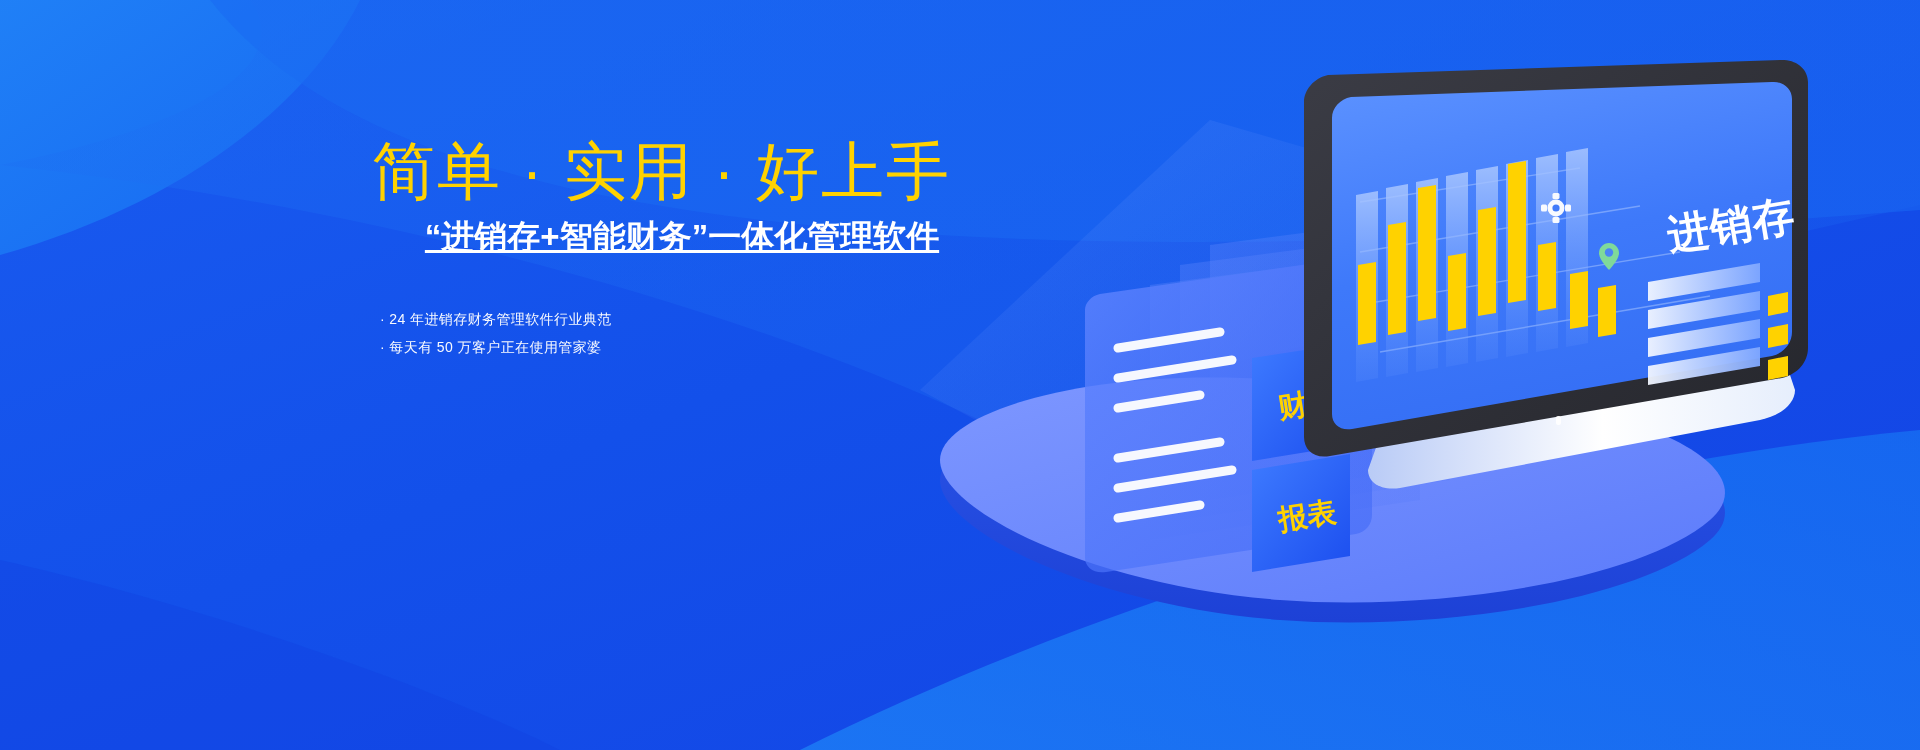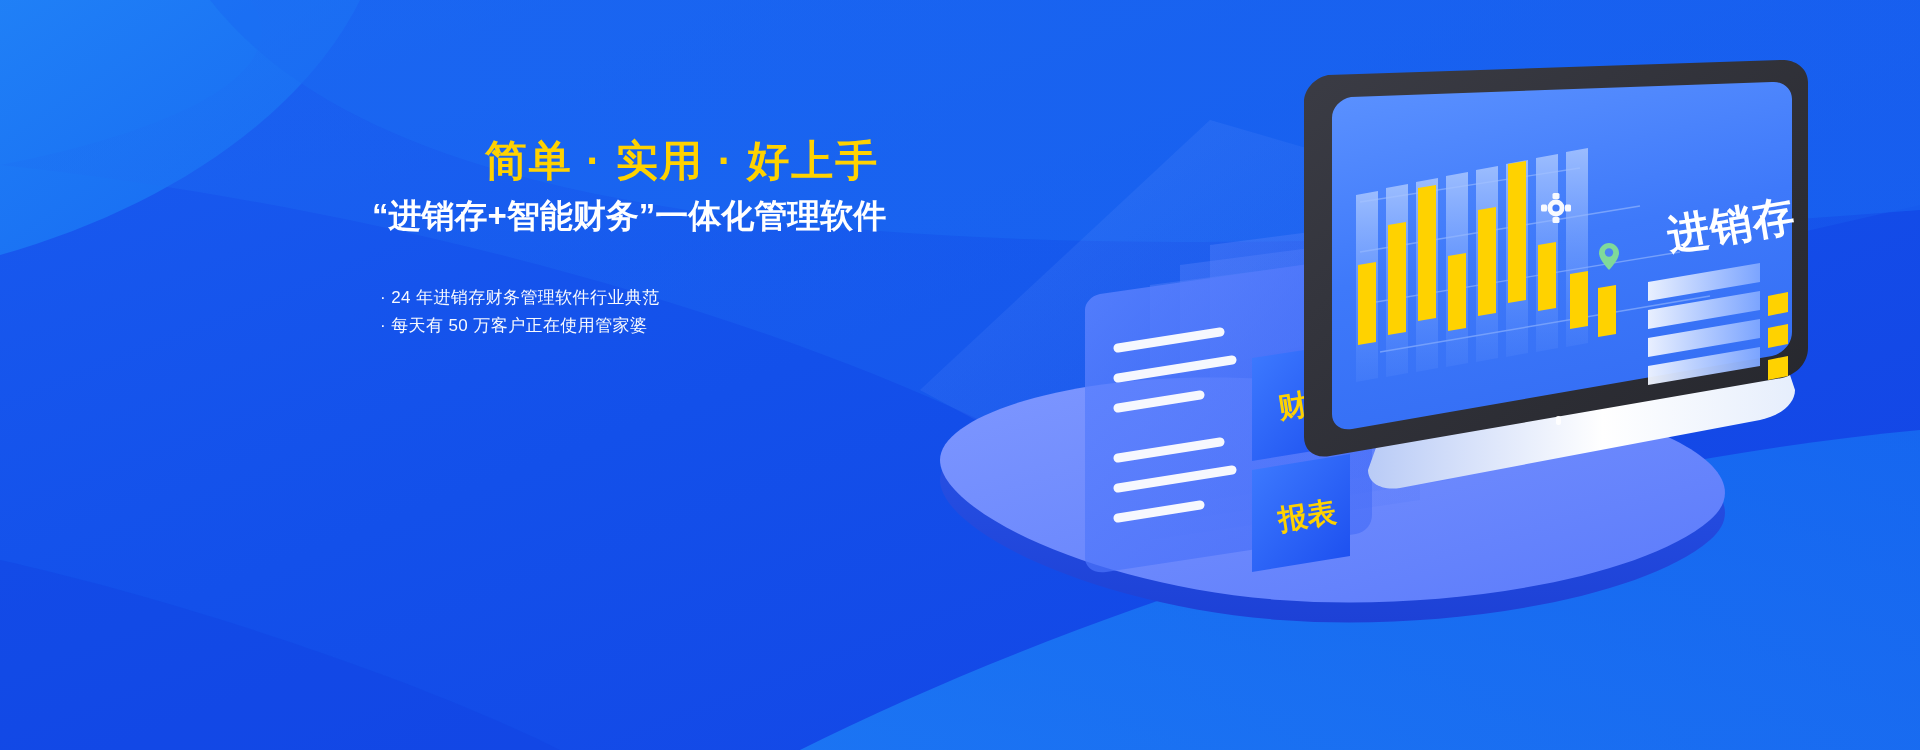--- a/index.html
+++ b/index.html
@@ -23,44 +23,46 @@
 
   
   .copy {
     position:absolute;
     left:372px;
     top:140px;
     width:620px;
   }
   .headline {
     color:#FFD200;
-    font-size:42px;
-    font-weight:bold;
+    font-size:63px;
+    font-weight:normal;
     line-height:1.0;
     letter-spacing:2px;
     white-space:nowrap;
-    text-align:center;
+    text-align:left;
   }
   .subhead {
     margin-top:16px;
     color:#FFFFFF;
     font-size:33px;
     font-weight:bold;
     line-height:1.1;
     letter-spacing:0px;
     white-space:nowrap;
+    text-align:center;
+    text-decoration:underline;
   }
   .bullets {
     margin-top:50px;
     padding-left:8px;
     text-align:left;
   }
   .bullet {
     color:#FFFFFF;
-    font-size:17px;
+    font-size:14px;
     line-height:28px;
     letter-spacing:0.4px;
     white-space:nowrap;
     opacity:0.97;
   }
 
   
   .illus {
     position:absolute;
     left:880px;

